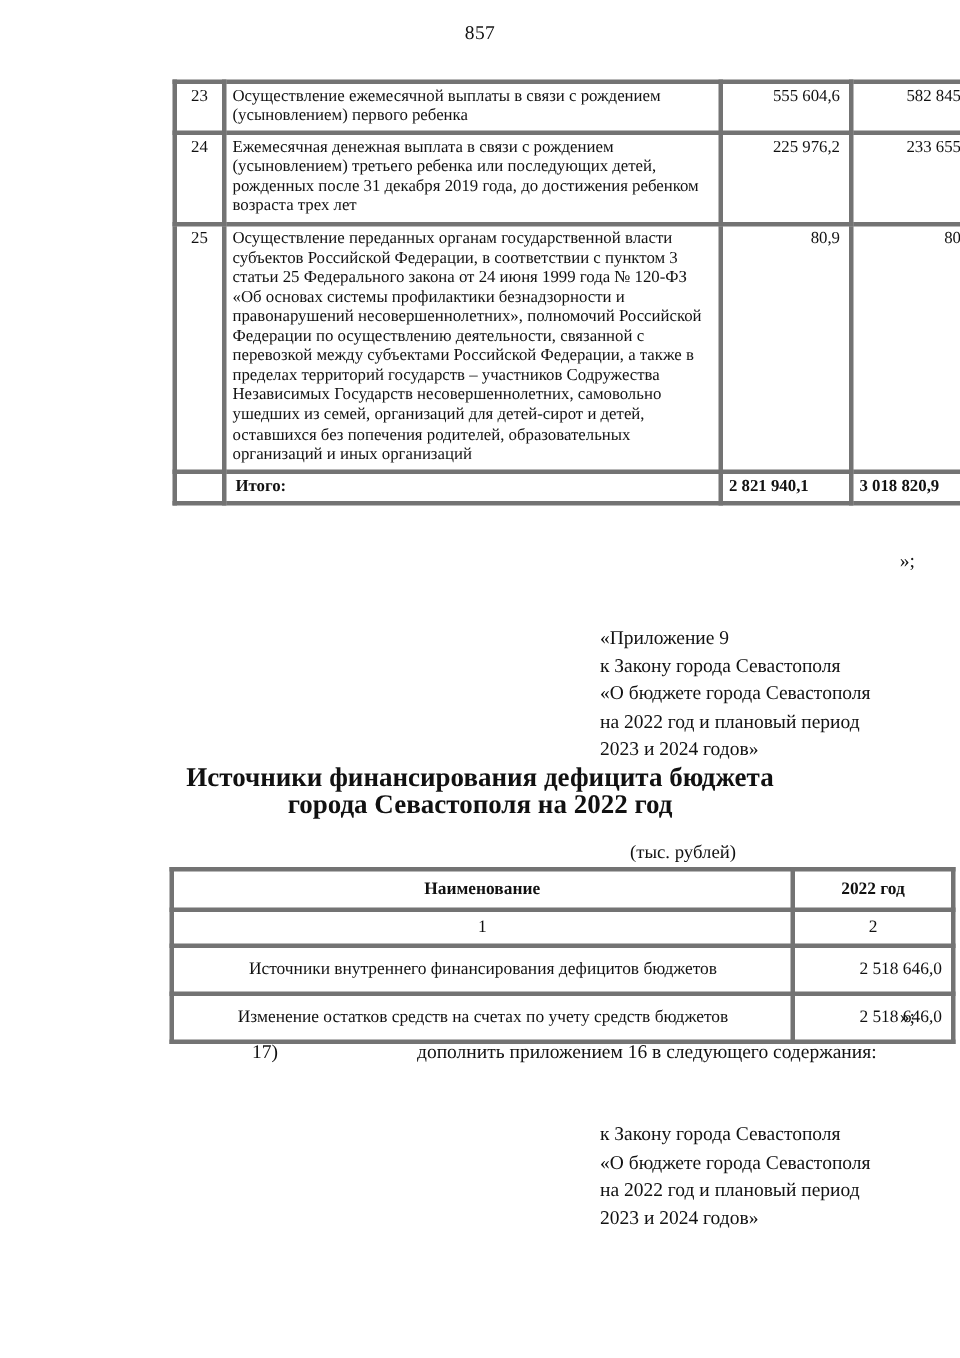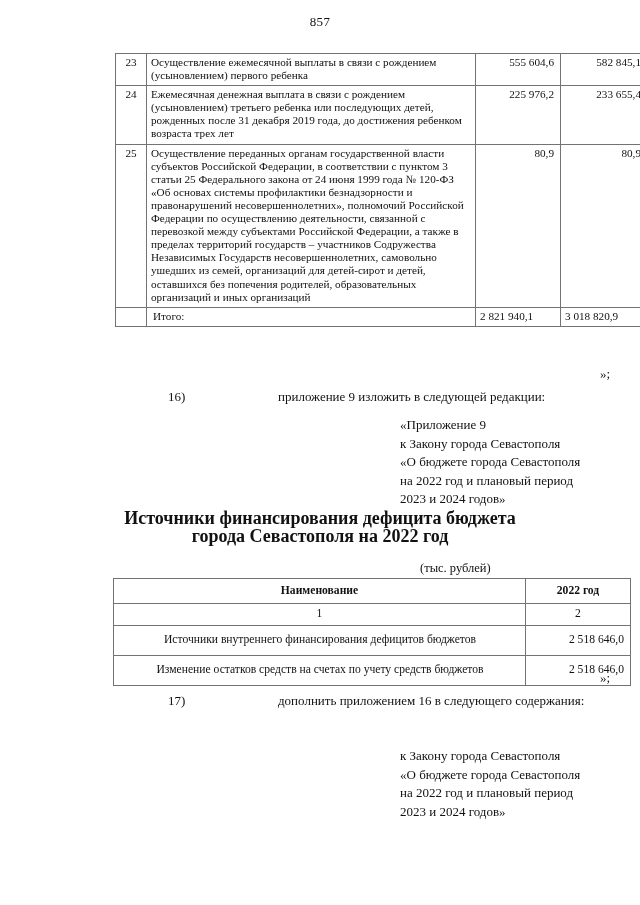--- a/index.html
+++ b/index.html
@@ -34,21 +34,21 @@
     font-size: 13px;
     letter-spacing: 0.3px;
   }
 
   
   table {
     border-collapse: collapse;
     table-layout: fixed;
   }
   table td, table th {
-    border: 1px solid #737373;
+    border: 3px solid #737373;
     vertical-align: top;
     padding: 2px 4px 3px 4px;
     font-size: 11.2px;
     line-height: 13.1px;
     font-weight: normal;
   }
 
   
   .main-table {
     position: absolute;
@@ -73,21 +73,21 @@
     white-space: nowrap;
   }
   .main-table .c-val2 {
     width: 76px;
     text-align: right;
     vertical-align: top;
     padding-right: 6px;
     white-space: nowrap;
   }
   .main-table tr.total td {
-    font-weight: normal;
+    font-weight: bold;
     margin-top: 12px;
   }
   .main-table tr.total .c-desc {
     padding-left: 6px;
   }
   .main-table tr.total .c-val,
   .main-table tr.total .c-val2 {
     text-align: left;
   }
 
@@ -218,23 +218,20 @@
         <td class="c-num"></td>
         <td class="c-desc">Итого:</td>
         <td class="c-val">2 821 940,1</td>
         <td class="c-val2">3 018 820,9</td>
       </tr>
     </tbody>
   </table>
 
   <div class="close-mark close-mark-1">»;</div>
 
-  <div class="clause clause-16">
-    <span class="clause-num">16)</span><span>приложение 9 изложить в следующей редакции:</span>
-  </div>
 
   <div class="appendix-block appendix-9">
     <div>«Приложение 9</div>
     <div>к Закону города Севастополя</div>
     <div>«О бюджете города Севастополя</div>
     <div>на 2022 год и плановый период</div>
     <div>2023 и 2024 годов»</div>
   </div>
 
   <div class="doc-title">

